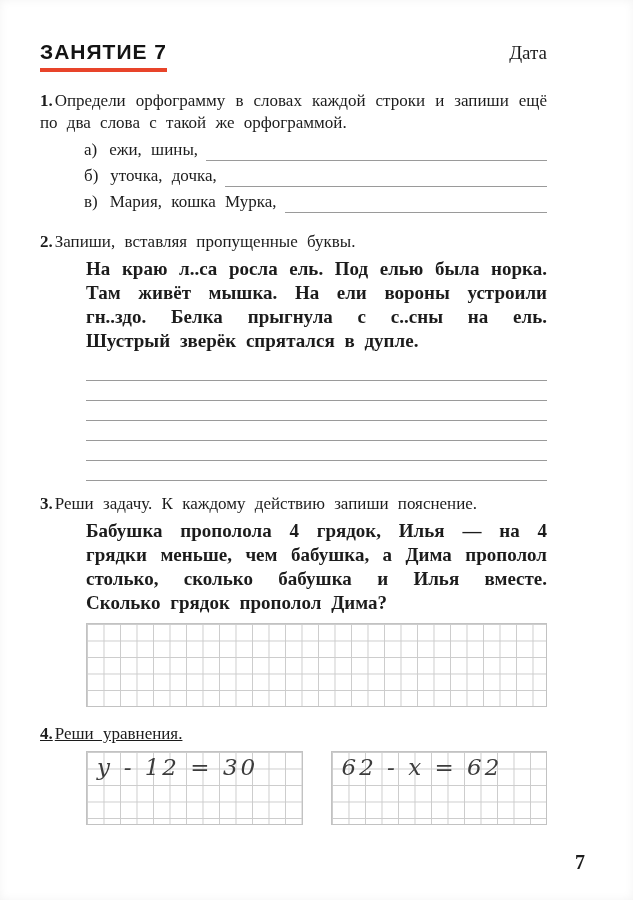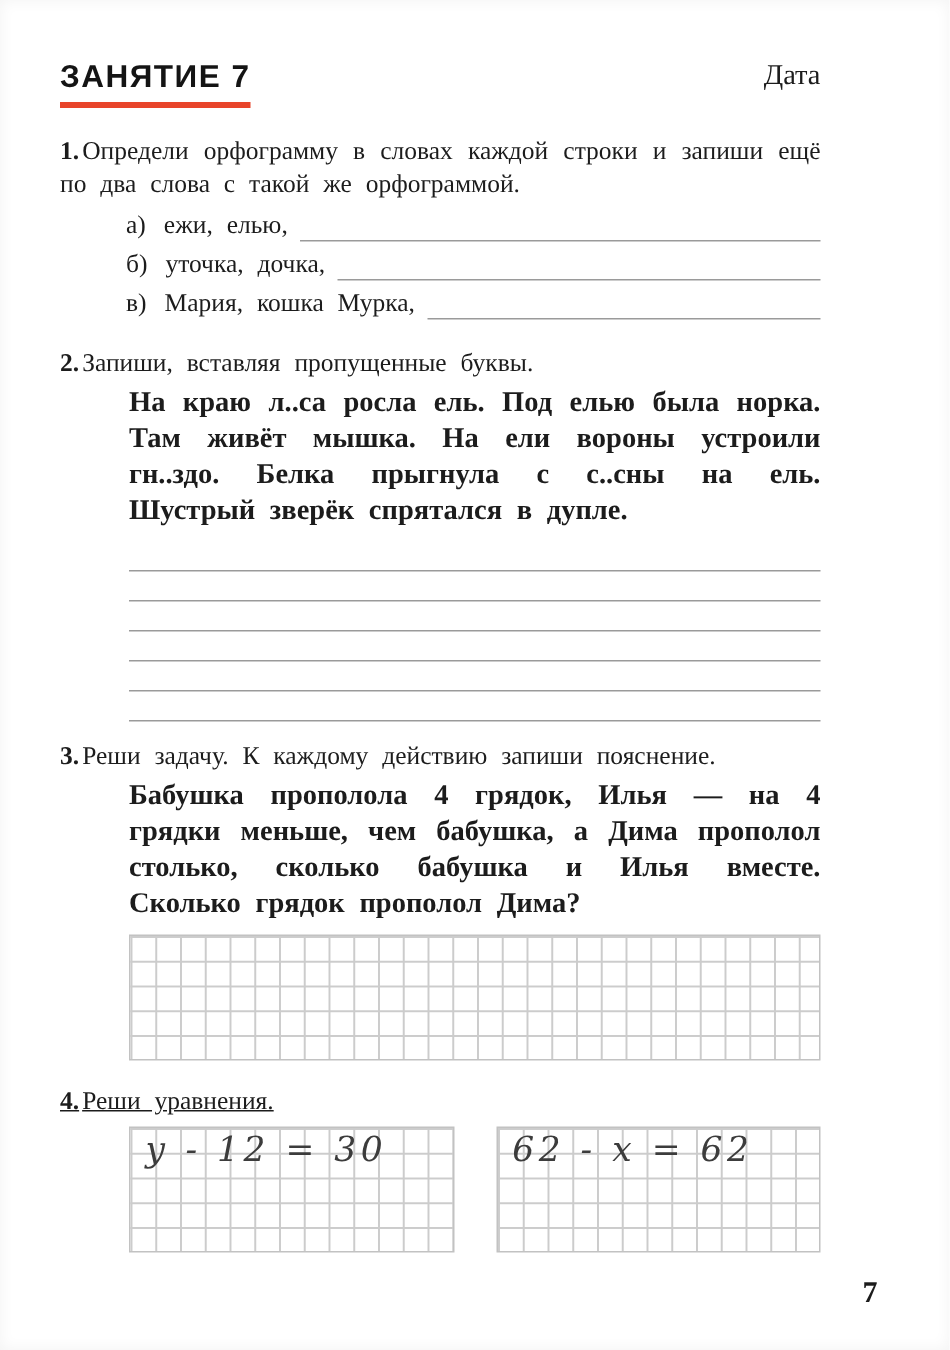--- a/index.html
+++ b/index.html
@@ -10,21 +10,21 @@
     color: #1c1c1c;
   }
   .page {
     position: relative;
     width: 633px; height: 900px;
     padding: 40px 86px 28px 40px;
     background: #ffffff;
     box-shadow: inset 0 0 10px rgba(0,0,0,0.05);
   }
   
-  .header { display: flex; justify-content: space-between; align-items: flex-start; margin-bottom: 18px; }
+  .header { display: flex; justify-content: space-between; align-items: center; margin-bottom: 18px; }
   .title-wrap { display: inline-block; }
   .lesson-title {
     font-family: "Liberation Sans", sans-serif;
     font-size: 21px; font-weight: 700; letter-spacing: 1px;
     color: #141414;
   }
   .red-underline { height: 4px; background: #e8442a; margin-top: 4px; width: 100%; }
   .date-wrap { display: flex; align-items: flex-end; width: 212px; font-size: 19px; flex-direction: column; }
   .date-line { flex: 1; border-bottom: 2px solid #8f8f8f; margin: 0 0 4px 10px; height: 2px; }
 
@@ -54,21 +54,21 @@
     position: relative;
     border: 1px solid #c2c2c2;
     background-color: #fff;
     background-image:
       linear-gradient(to right, #cccccc 1px, transparent 1px),
       linear-gradient(to bottom, #cccccc 1px, transparent 1px);
     background-size: 16.5px 16.5px;
   }
   .grid-task3 { margin: 8px 0 0 46px; height: 84px; }
   .grids-row { display: flex; gap: 28px; margin: 6px 0 0 46px; }
-  .grid-small { flex: 1; height: 84px; }
+  .grid-small { flex: 1; height: 74px; }
 
   .equation {
     position: absolute; top: 2px; left: 10px;
     font-family: "DejaVu Serif", serif;
     font-style: italic;
     font-size: 23px; letter-spacing: 3px;
     color: #3c3c3c;
     white-space: nowrap;
   }
 
@@ -96,21 +96,21 @@
       <span>Дата</span>
       <span class="date-line"></span>
     </div>
   </div>
 
   <div class="task task-1">
     <p class="task-heading"><span class="num">1.</span><span>Определи орфограмму в словах каждой строки и запиши ещё по два слова с такой же орфограммой.</span></p>
     <div class="items">
       <div class="item">
         <span class="marker">а)</span>
-        <span class="item-text">ежи, елью,</span>
+        <span class="item-text">ежи, шины,</span>
         <span class="fill-line"></span>
       </div>
       <div class="item">
         <span class="marker">б)</span>
         <span class="item-text">уточка, дочка,</span>
         <span class="fill-line"></span>
       </div>
       <div class="item">
         <span class="marker">в)</span>
         <span class="item-text">Мария, кошка Мурка,</span>

